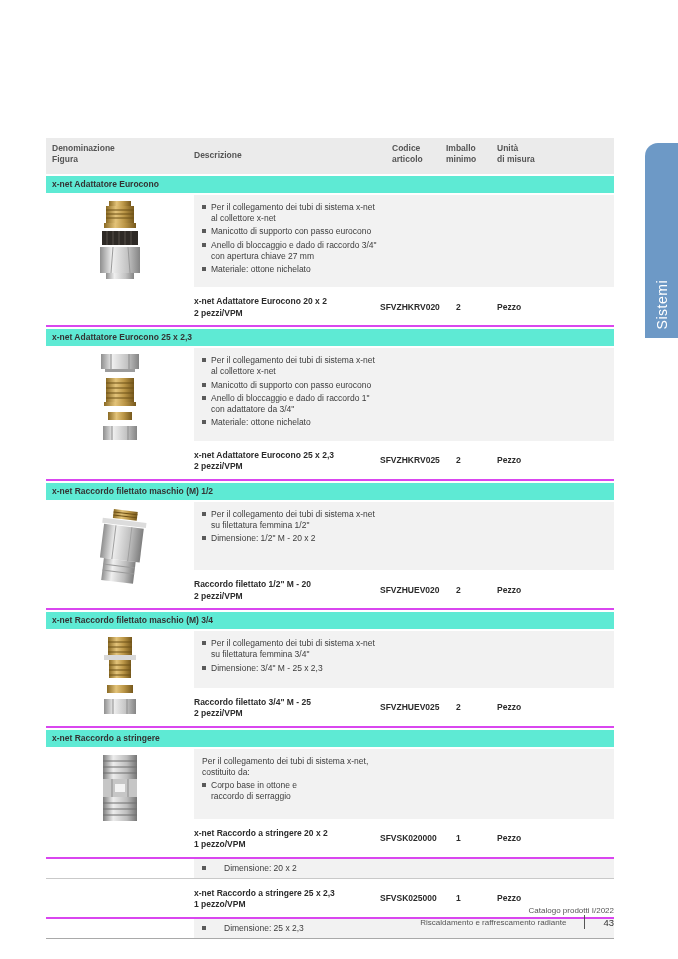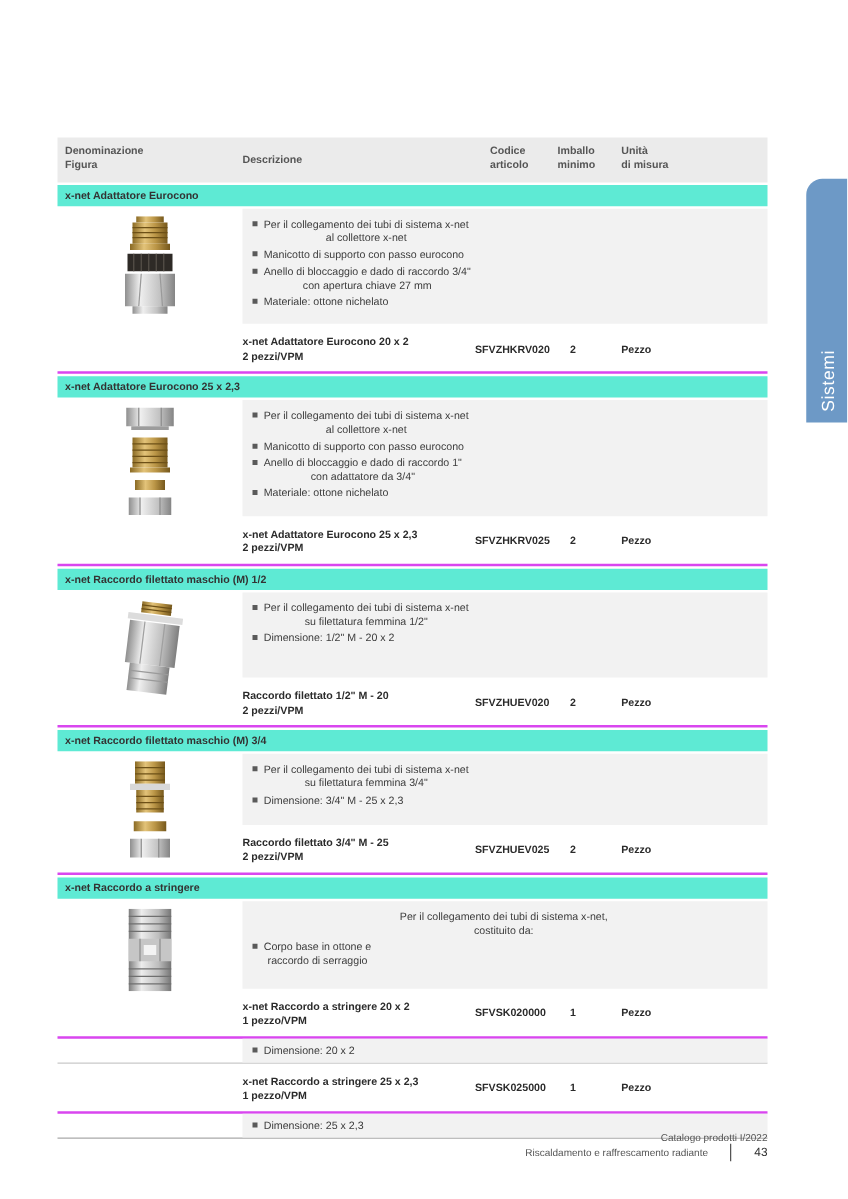--- a/index.html
+++ b/index.html
@@ -16,52 +16,52 @@
   }
   .side-tab .vtext{
     writing-mode:vertical-rl;transform:rotate(180deg);
     color:#ffffff;font-size:14px;letter-spacing:.5px;
   }
   
   .catalog{position:absolute;left:46px;top:110px;width:568px;}
   .thead{
     display:grid;grid-template-columns:148px 186px 65px 52px 1fr;
     background:#ebebeb;padding:5px 0 6px 0;min-height:25px;
-    font-size:8.5px;font-weight:bold;color:#555;line-height:1.35;
+    font-size:8.5px;font-weight:bold;color:#555;line-height:1.35;margin-top:28px;
   }
   .thead .c1{padding-left:6px;}
   .thead .c2{display:flex;align-items:center;}
   .thead .c3{padding-left:12px;}
   .thead .c4{padding-left:1px;}
   .thead .c5{padding-left:0;}
   .pre{white-space:pre-line;}
   .section-bar{
     background:#5eead4;margin-top:2px;padding:3px 6px 4px 6px;
     font-size:8.5px;font-weight:bold;color:#333;
   }
   .section-body{position:relative;}
   .figure{position:absolute;left:0;top:6px;width:148px;display:flex;justify-content:center;}
   .desc-block{
     margin-left:148px;background:#f2f2f2;margin-top:2px;
-    padding:7px 10px 10px 8px;font-size:8.5px;line-height:1.32;color:#3c3c3c;text-align:center;
+    padding:7px 10px 10px 8px;font-size:8.5px;line-height:1.32;color:#3c3c3c;
   }
   .intro{white-space:pre-line;margin-bottom:2px;}
   .bullet{display:flex;gap:5px;margin-bottom:2px;}
   .bullet .sq{width:4px;height:4px;background:#5a5a5a;margin-top:3px;flex:none;}
   .bullet .txt{white-space:pre-line;}
   .product-row{
     padding-left:148px;display:grid;grid-template-columns:186px 65px 52px 1fr;
     align-items:center;border-bottom:2px solid #d946ef;
     padding-top:6px;padding-bottom:6px;margin-top:3px;
     font-size:8.5px;font-weight:bold;color:#2b2b2b;line-height:1.35;
   }
   .product-row .p-qty{padding-left:11px;}
   .dim-row{padding-left:148px;border-bottom:1px solid #c9c9c9;}
   .dim-strip{
-    background:#f2f2f2;padding:4px 10px 4px 8px;display:flex;gap:5px;
+    background:#f2f2f2;padding:4px 10px 4px 8px;display:flex;gap:18px;
     font-size:8.5px;color:#3c3c3c;line-height:1.32;
   }
   .table-end{border-bottom:1px solid #a9a9a9;}
   
   .footer{
     position:absolute;left:46px;top:906px;width:568px;
     display:flex;justify-content:space-between;align-items:flex-end;
     font-size:8px;color:#555;flex-direction:column;
   }
   .footer .right{display:flex;align-items:center;gap:18px;}

